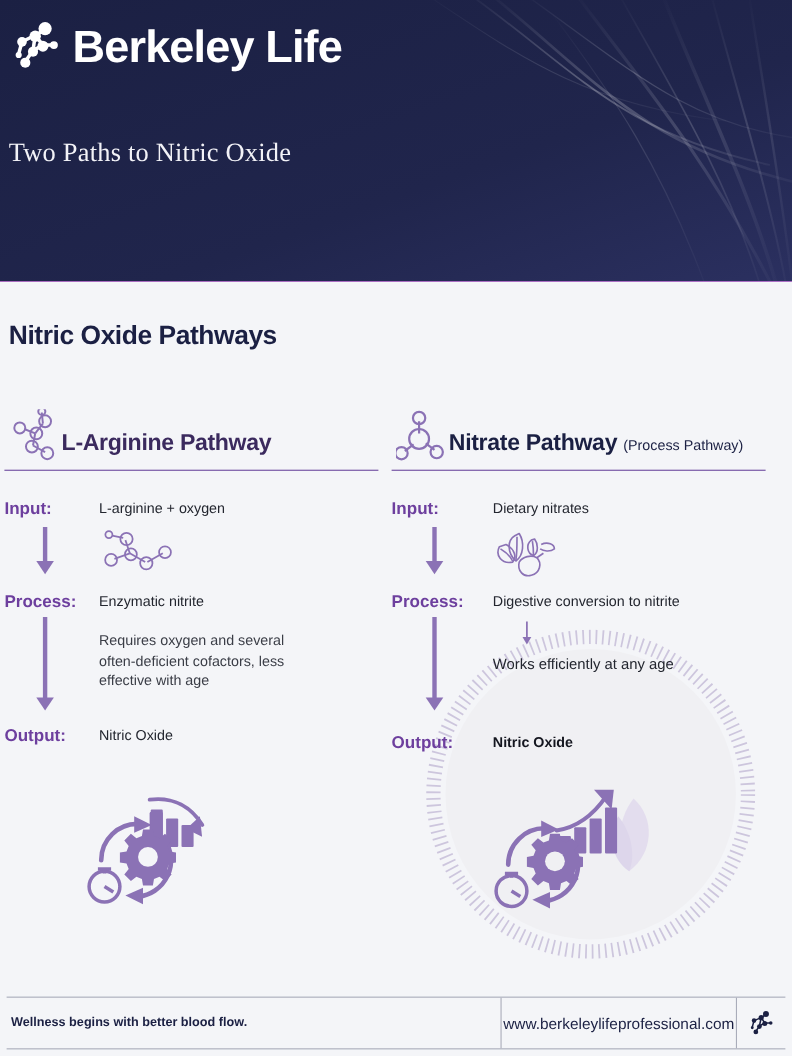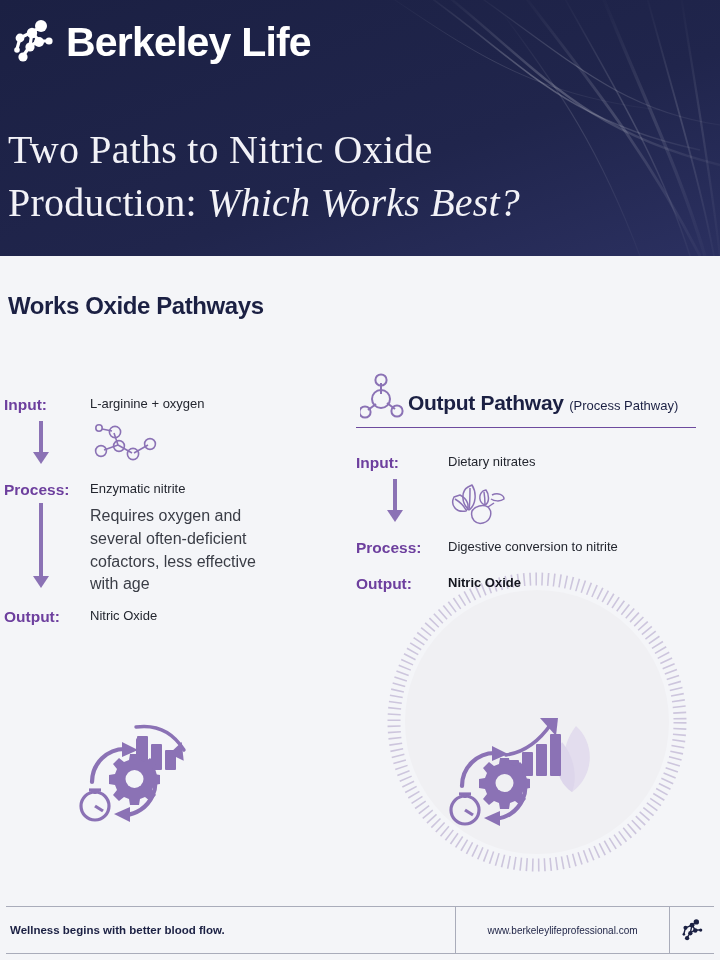--- a/index.html
+++ b/index.html
@@ -42,21 +42,21 @@
     line-height: 1;
     font-family: "Liberation Sans", sans-serif;
   }
   .headline {
     position: absolute;
     left: 8px;
     top: 124px;
     width: 600px;
     color: #f2f2f7;
     font-family: "Liberation Serif", serif;
-    font-size: 40px;
+    font-size: 24px;
     line-height: 1.32;
     font-weight: normal;
     letter-spacing: 0.2px;
   }
   .headline em { font-style: italic; }
 
   
   .section-title {
     position: absolute;
     left: 8px;
@@ -113,24 +113,24 @@
     white-space: nowrap;
     line-height: 1.2;
   }
   .val {
     font-size: 13px;
     color: #23262f;
     line-height: 1.25;
   }
   .val.bold { font-weight: bold; color: #14161f; }
   .sub {
-    font-size: 16px;
+    font-size: 13px;
     color: #3a3d46;
     line-height: 1.42;
-    margin-top: 6px;
+    margin-top: 16px;
   }
   .sub-note {
     font-size: 13.5px;
     color: #23262f;
     line-height: 1.4;
   }
 
   .arrow-down { display: block; }
   .mini-arrow { display: block; }
 
@@ -169,21 +169,21 @@
     font-size: 11.5px;
     font-weight: bold;
     color: #1b2043;
     border-right: 1px solid #a9acba;
   }
   .footer-url {
     width: 214px;
     display: flex;
     align-items: center;
     justify-content: center;
-    font-size: 10px;
+    font-size: 14px;
     color: #1b2043;
     border-right: 1px solid #a9acba;
   }
   .footer-logo {
     width: 44px;
     display: flex;
     align-items: center;
     justify-content: center;
   }
 </style>
@@ -241,33 +241,50 @@
         <circle cx="22" cy="31" r="4.6"></circle>
         <circle cx="9" cy="34" r="2.8"></circle>
         <circle cx="15" cy="41" r="4.6"></circle>
       </g>
     </svg>
     <div class="logo-text">Berkeley Life</div>
   </div>
 
   <div class="headline">
     <div>Two Paths to Nitric Oxide</div>
-    <div><span>Production: </span><em>Which Works Best?</em></div>
   </div>
 </div>
 
-<div class="section-title">Works Oxide Pathways</div>
+<div class="section-title">Nitric Oxide Pathways</div>
 
 <svg class="decor-circle" viewBox="0 0 300 300">
   <circle cx="150" cy="150" r="132" fill="#f0f0f3"></circle>
   <circle cx="150" cy="150" r="143" fill="none" stroke="#cdc6dd" stroke-width="13" stroke-dasharray="1.6 4.4"></circle>
 </svg>
 
 <div class="col col-left">
 
+  <div class="pathway-head">
+    <svg class="mol" width="46" height="50" viewBox="0 0 46 50">
+      <g stroke="#8b72b5" stroke-width="1.8" fill="none">
+        <line x1="14" y1="18" x2="24" y2="22"></line>
+        <line x1="24" y1="22" x2="31" y2="13"></line>
+        <line x1="31" y1="13" x2="30" y2="3"></line>
+        <line x1="24" y1="22" x2="22" y2="33"></line>
+        <line x1="22" y1="33" x2="33" y2="39"></line>
+        <circle cx="10" cy="17" r="5"></circle>
+        <circle cx="25" cy="22" r="5.4"></circle>
+        <circle cx="33" cy="11" r="5.4"></circle>
+        <circle cx="30" cy="2" r="3.2"></circle>
+        <circle cx="21" cy="34" r="5.4"></circle>
+        <circle cx="35" cy="40" r="5.4"></circle>
+      </g>
+    </svg>
+    <div class="ptitle">L-Arginine Pathway</div>
+  </div>
 
   <div class="rows">
 
     <div class="row" style="margin-bottom:4px;">
       <div class="lbl" style="width:86px;">Input:</div>
       <div class="val">L-arginine + oxygen</div>
     </div>
     <div style="display:flex; align-items:flex-start;">
       <div style="width:86px; padding-left:26px;">
         <svg class="arrow-down" width="22" height="48" viewBox="0 0 22 48">
@@ -320,21 +337,21 @@
       <g stroke="#8b72b5" stroke-width="2" fill="none">
         <line x1="21" y1="22" x2="21" y2="11"></line>
         <line x1="16" y1="32" x2="8" y2="38"></line>
         <line x1="27" y1="31" x2="35" y2="37"></line>
         <circle cx="21" cy="27" r="9"></circle>
         <circle cx="21" cy="8" r="5.6"></circle>
         <circle cx="5" cy="40" r="5.6"></circle>
         <circle cx="37" cy="39" r="5.6"></circle>
       </g>
     </svg>
-    <div class="ptitle"><span>Output Pathway</span> <span class="opt">(Process Pathway)</span></div>
+    <div class="ptitle"><span>Nitrate Pathway</span> <span class="opt">(Process Pathway)</span></div>
   </div>
 
   <div class="rows">
 
     <div class="row" style="margin-bottom:4px;">
       <div class="lbl" style="width:92px;">Input:</div>
       <div class="val">Dietary nitrates</div>
     </div>
     <div style="display:flex; align-items:flex-start;">
       <div style="width:92px; padding-left:28px;">
@@ -355,20 +372,35 @@
           <path d="M 24 32 C 22 40, 28 46, 35 44 C 43 42, 45 33, 40 28 C 35 25, 27 27, 24 32 Z"></path>
           <path d="M 40 28 L 46 24"></path>
         </g>
       </svg>
     </div>
 
     <div class="row" style="margin-top:14px;">
       <div class="lbl" style="width:92px;">Process:</div>
       <div class="val" style="width:200px;">Digestive conversion to nitrite</div>
     </div>
+    <div style="display:flex; align-items:flex-start;">
+      <div style="width:92px; padding-left:28px;">
+        <svg class="arrow-down" width="22" height="92" viewBox="0 0 22 92">
+          <line x1="11" y1="4" x2="11" y2="80" stroke="#8b72b5" stroke-width="4"></line>
+          <path d="M 3 77 L 11 89 L 19 77 Z" fill="#8b72b5"></path>
+        </svg>
+      </div>
+      <div style="padding-top:6px;">
+        <svg class="mini-arrow" width="18" height="26" viewBox="0 0 18 26" style="margin-left:22px;">
+          <line x1="9" y1="2" x2="9" y2="18" stroke="#8b72b5" stroke-width="1.6"></line>
+          <path d="M 5 16 L 9 23 L 13 16 Z" fill="#8b72b5"></path>
+        </svg>
+        <div class="sub-note" style="margin-top:6px;">Works efficiently at any age</div>
+      </div>
+    </div>
 
     <div class="row" style="margin-top:18px;">
       <div class="lbl" style="width:92px;">Output:</div>
       <div class="val bold">Nitric Oxide</div>
     </div>
   </div>
 </div>
 
 <svg class="illus illus-left" width="140" height="110" viewBox="0 0 140 110">
   <g fill="none" stroke="#8b72b5" stroke-width="4.2" stroke-linecap="round">

